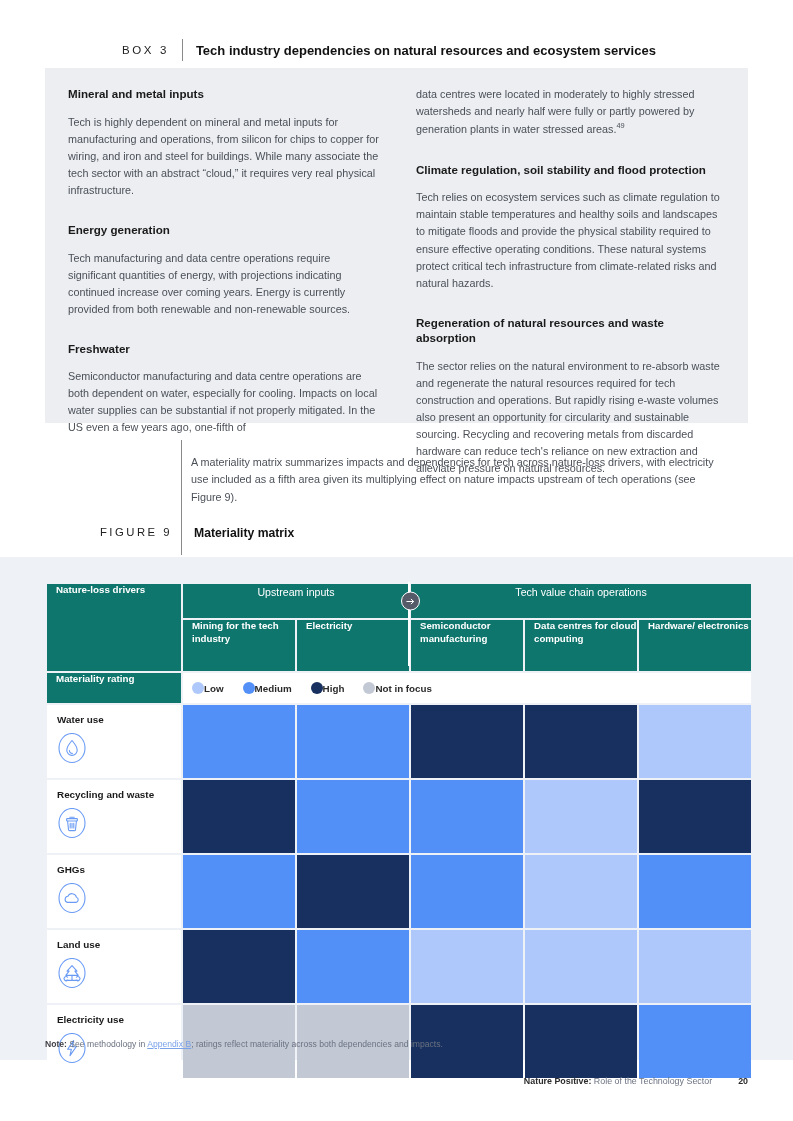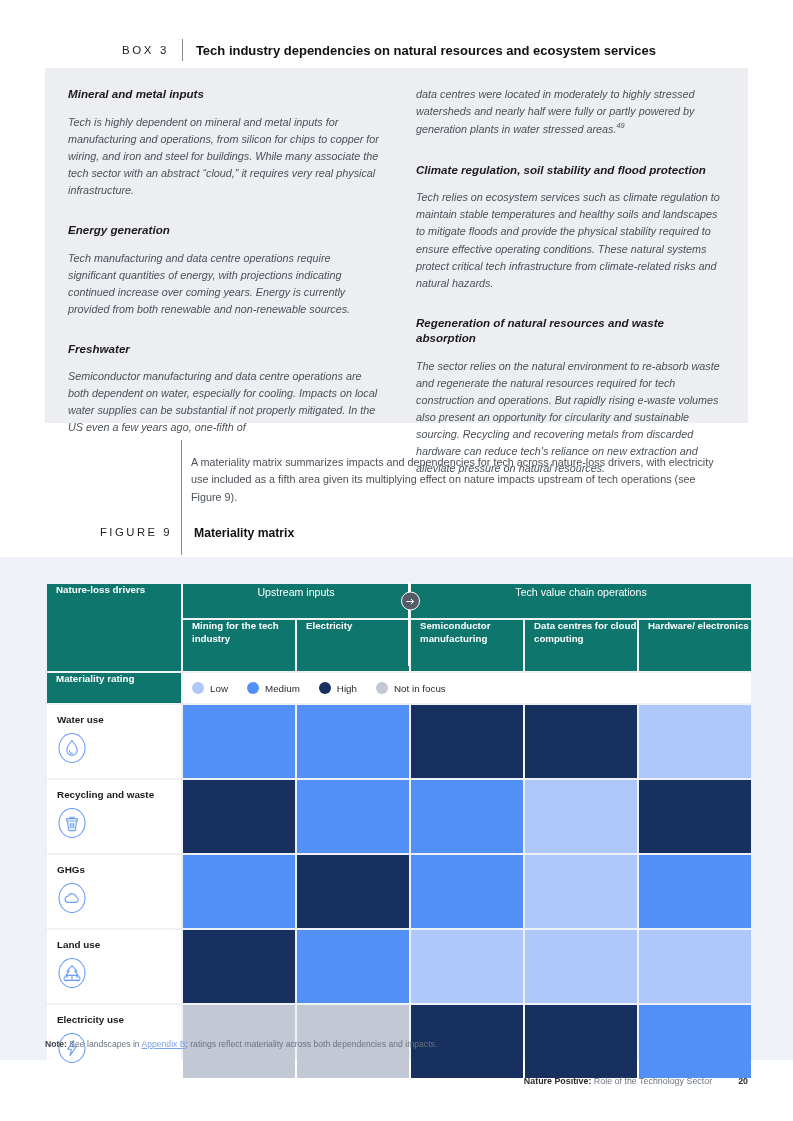--- a/index.html
+++ b/index.html
@@ -30,21 +30,21 @@
 
   
   .box-body{
     position:absolute; left:45px; top:68px; width:703px; height:355px;
     background:#eceef2;
   }
   .box-cols{
     position:absolute; left:68px; top:86px; width:660px;
     display:flex; gap:37px;
   }
-  .col{ width:311px;font-style:italic; }
+  .col{ width:311px; }
   .col h4{
     margin:0 0 12px 0; font-size:11.6px; font-weight:700; color:#1a1a1a; line-height:1.35;
   }
   .col h4.spaced{ margin-top:24px; }
   .col p{
     margin:0; font-size:10.8px; line-height:1.58; color:#4b5058;
   }
   .col p + h4 { margin-top:23px; }
   sup{ font-size:7.4px; vertical-align:super; }
 
@@ -110,21 +110,21 @@
     color:#fff;font-size:10px;line-height:1;
   }
   .group-sep{
     position:absolute; right:-1px; top:-2px; bottom:-48px; width:2px; background:#fff; z-index:2;
   }
 
   .legend-cell{
     background:#ffffff; height:26px; vertical-align:middle; padding-left:9px !important;
   }
   .legend-inner{ display:flex; align-items:center; gap:7px; height:26px; }
-  .legend-item{ display:flex; align-items:center; gap:6px; margin-right:12px; }
+  .legend-item{ display:flex; align-items:center; gap:0; margin-right:12px;font-weight:bold; }
   .legend-dot{ width:12px;height:12px;border-radius:50%; display:block; }
   .legend-text{ font-size:9.8px; color:#2b2b2b; }
 
   .row-label{
     background:#ffffff; height:64px; padding:9px 0 0 10px !important;
     position:relative;
   }
   .row-label-text{ font-size:9.9px; font-weight:700; color:#1a1a1a; display:block; }
   .row-icon{ margin-top:8px; display:block; }
 
@@ -316,18 +316,18 @@
           <td class="cell" title="Electricity use / Electricity: Not in focus" style="background: rgb(194, 200, 212);"></td>
           <td class="cell" title="Electricity use / Semiconductor manufacturing: High" style="background: rgb(23, 48, 95);"></td>
           <td class="cell" title="Electricity use / Data centres for cloud computing: High" style="background: rgb(23, 48, 95);"></td>
           <td class="cell" title="Electricity use / Hardware/ electronics: Medium" style="background: rgb(82, 144, 247);"></td>
         </tr>
       </tbody>
   </table>
 </div>
 
 <div class="note">
-  <b>Note:</b><span> See landscapes in </span><a href="#">Appendix B</a><span>; ratings reflect materiality across both dependencies and impacts.</span>
+  <b>Note:</b><span> See methodology in </span><a href="#">Appendix B</a><span>; ratings reflect materiality across both dependencies and impacts.</span>
 </div>
 
 <div class="footer">
   <b>Nature Positive:</b><span> Role of the Technology Sector</span><span class="pg">20</span>
 </div>
 
 </body></html>

